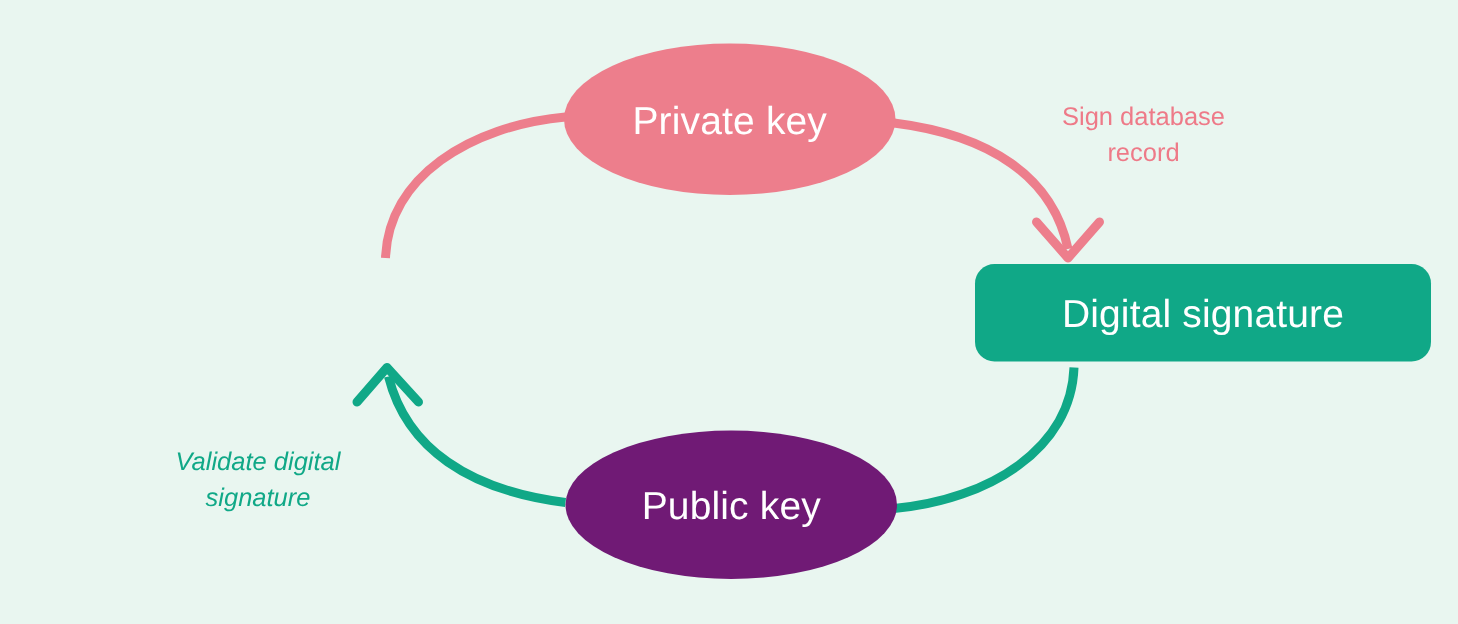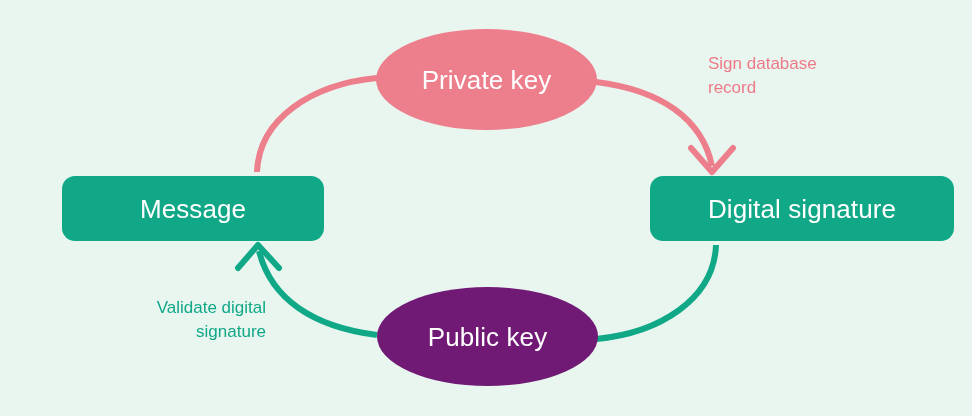--- a/index.html
+++ b/index.html
@@ -64,51 +64,49 @@
 
   
   .edge-label {
     position: absolute;
     font-size: 17px;
     line-height: 1.42;
     white-space: pre-line;
   }
   #edge-label-sign {
     left: 708px;
-    top: 52px;
-    text-align: left;
+    top: 66px;
+    text-align: center;
   }
   #edge-label-validate {
     left: 78px;
     top: 296px;
     width: 188px;
-    text-align: right;
+    text-align: center;
+    font-style: italic;
   }
 </style>
 </head>
 <body>
 
 <div id="diagram-root">
 
   <svg class="layer" viewBox="0 0 972 416" width="972" height="416" xmlns="http://www.w3.org/2000/svg" fill="none">
 
     <path d="M 257 172 C 259 118 313 84 377 78" stroke="#ed7e8c" stroke-width="6" stroke-linecap="butt" fill="none"></path>
 
     <path d="M 596 82 C 660 90 702 118 712 166" stroke="#ed7e8c" stroke-width="6" stroke-linecap="butt" fill="none"></path>
     <path d="M 691 148 L 712 172 L 733 148" stroke="#ed7e8c" stroke-width="6" stroke-linecap="round" stroke-linejoin="round" fill="none"></path>
 
     <path d="M 716 245 C 714 299 660 333 596 339" stroke="#10a887" stroke-width="6" stroke-linecap="butt" fill="none"></path>
 
     <path d="M 377 335 C 313 327 271 299 259 251" stroke="#10a887" stroke-width="6" stroke-linecap="butt" fill="none"></path>
     <path d="M 238 268 L 258 245 L 279 268" stroke="#10a887" stroke-width="6" stroke-linecap="round" stroke-linejoin="round" fill="none"></path>
   </svg>
 
-  <div id="node-message" class="node node-box" style="background:#10a887;">
-    <span class="node-label">Message</span>
-  </div>
 
   <div id="node-private-key" class="node node-ellipse" style="background:#ed7e8c;">
     <span class="node-label">Private key</span>
   </div>
 
   <div id="node-digital-signature" class="node node-box" style="background:#10a887;">
     <span class="node-label">Digital signature</span>
   </div>
 
   <div id="node-public-key" class="node node-ellipse" style="background:#701a75;">

